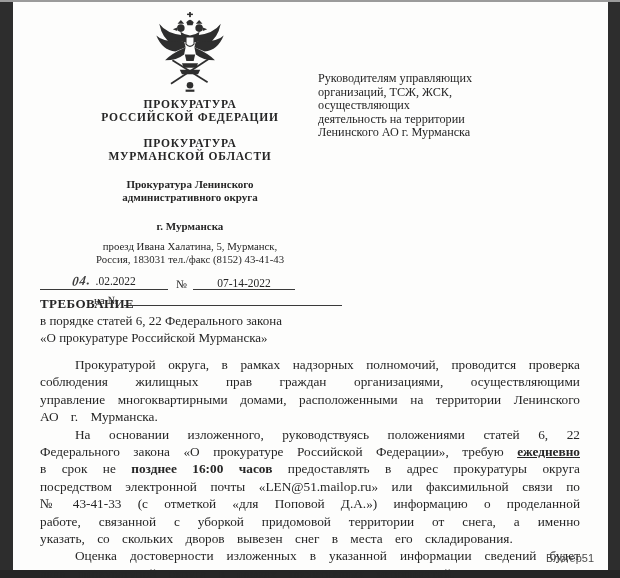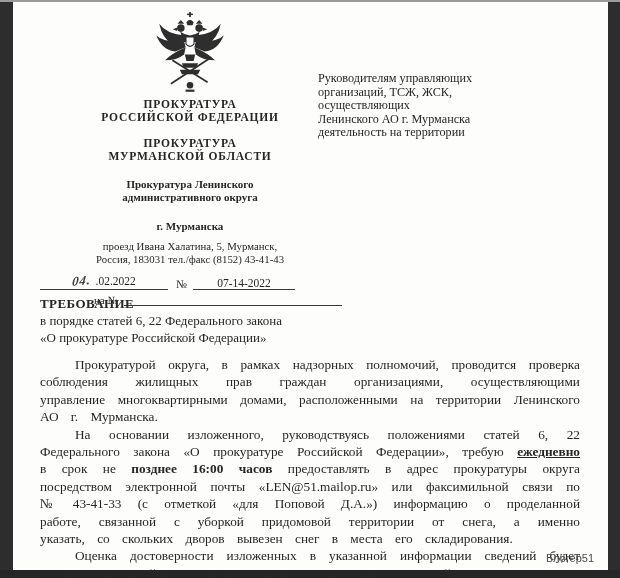--- a/index.html
+++ b/index.html
@@ -108,28 +108,28 @@
 
   <div class="ref-row">
     <span>на №</span><span class="u-line u-ref">&nbsp;</span>
   </div>
 </div>
 
 <div class="addressee">
   <div>Руководителям управляющих</div>
   <div>организаций, ТСЖ, ЖСК,</div>
   <div>осуществляющих</div>
+  <div>деятельность на территории</div>
   <div>Ленинского АО г. Мурманска</div>
-  <div>деятельность на территории</div>
 </div>
 
 <div class="title-block">
   <div class="title-heading">ТРЕБОВАНИЕ</div>
   <div>в порядке статей 6, 22 Федерального закона</div>
-  <div>«О прокуратуре Российской Федерации»</div>
+  <div>«О прокуратуре Российской Мурманска»</div>
 </div>
 
 <div class="body-text">
   <p>Прокуратурой округа, в рамках надзорных полномочий, проводится проверка соблюдения жилищных прав граждан организациями, осуществляющими управление многоквартирными домами, расположенными на территории Ленинского АО г. Мурманска.</p>
   <p><span>На основании изложенного, руководствуясь положениями статей 6, 22 Федерального закона «О прокуратуре Российской Федерации», требую </span><span class="bold-underline">ежедневно</span><span> в срок не </span><span class="bold">позднее 16:00 часов</span><span> предоставлять в адрес прокуратуры округа посредством электронной почты «LEN@51.mailop.ru» или факсимильной связи по № 43-41-33 (с отметкой «для Поповой Д.А.») информацию о проделанной работе, связанной с уборкой придомовой территории от снега, а именно указать, со скольких дворов вывезен снег в места его складирования.</span></p>
   <p>Оценка достоверности изложенных в указанной информации сведений будет дана прокуратурой округа в рамках проверочных мероприятий.</p>
 </div>
 
 <div class="watermark">Блогер51</div>
 

